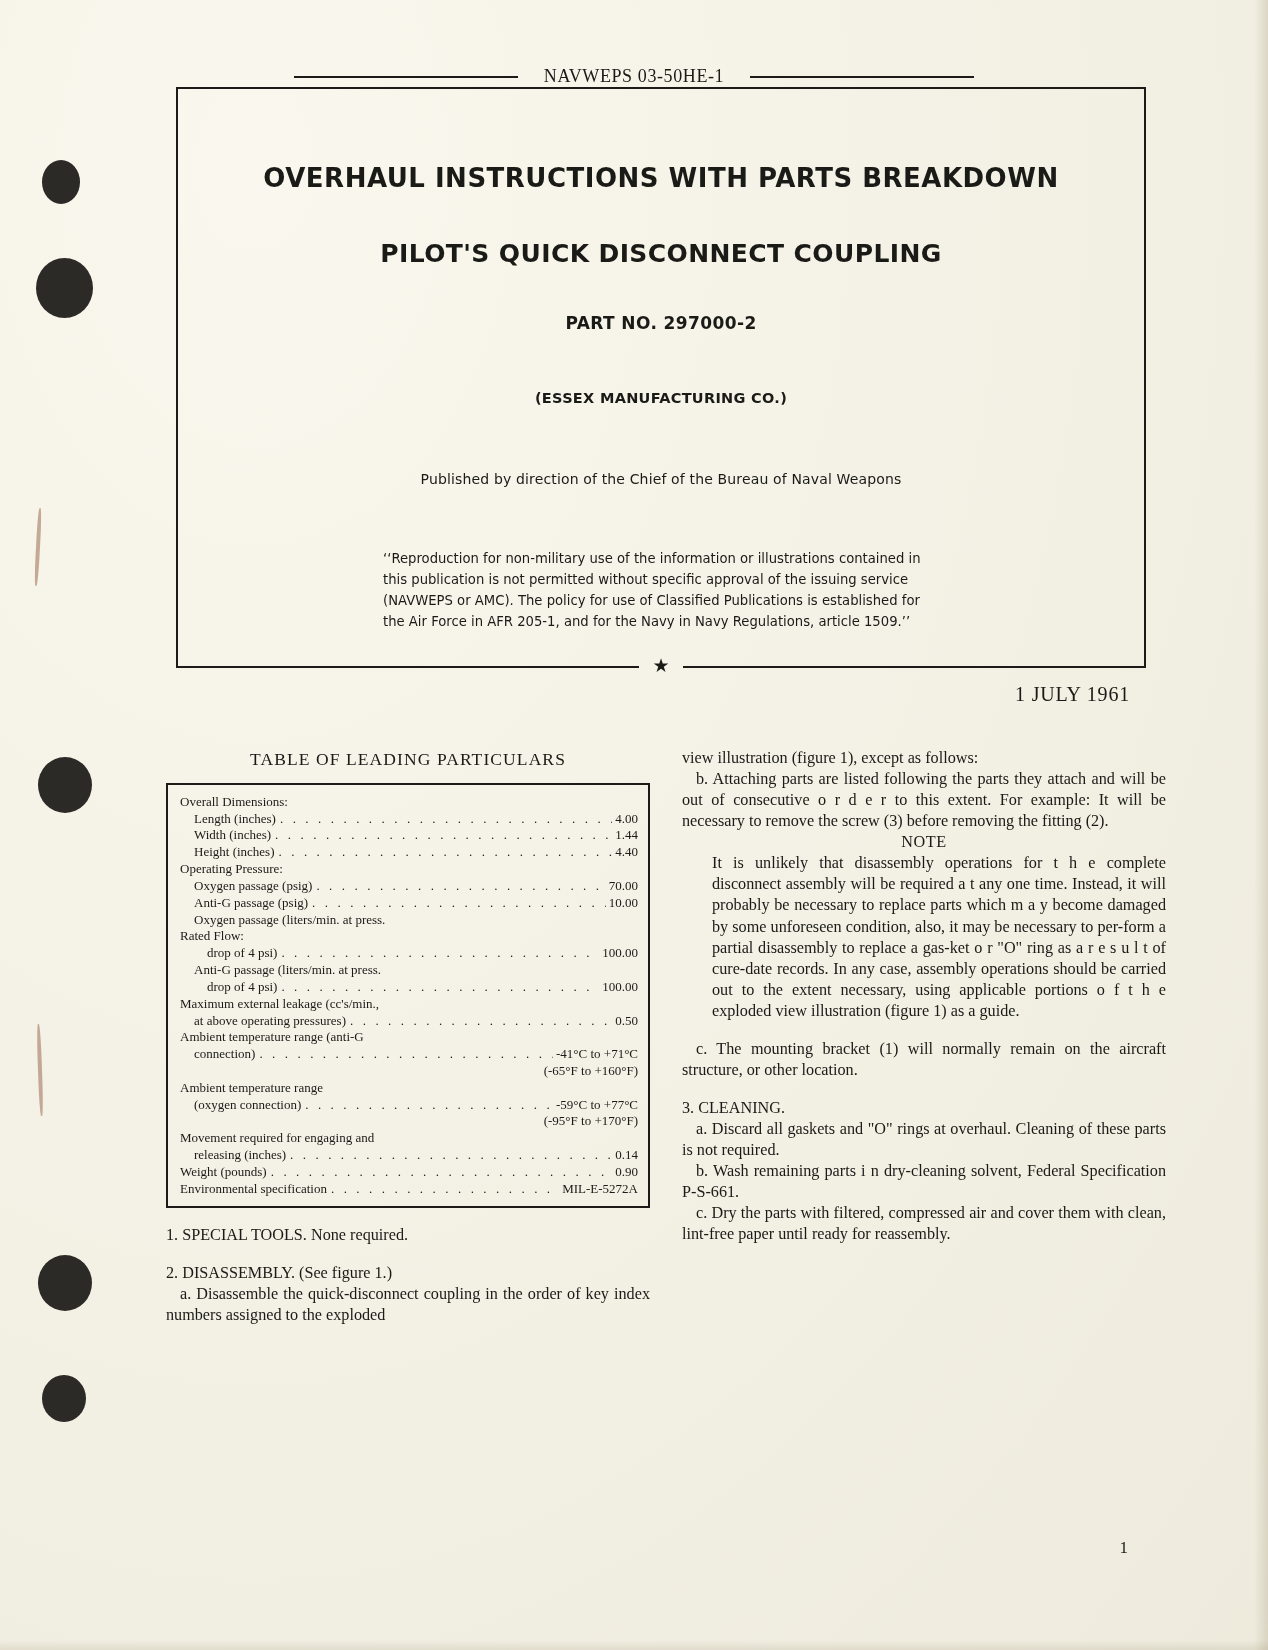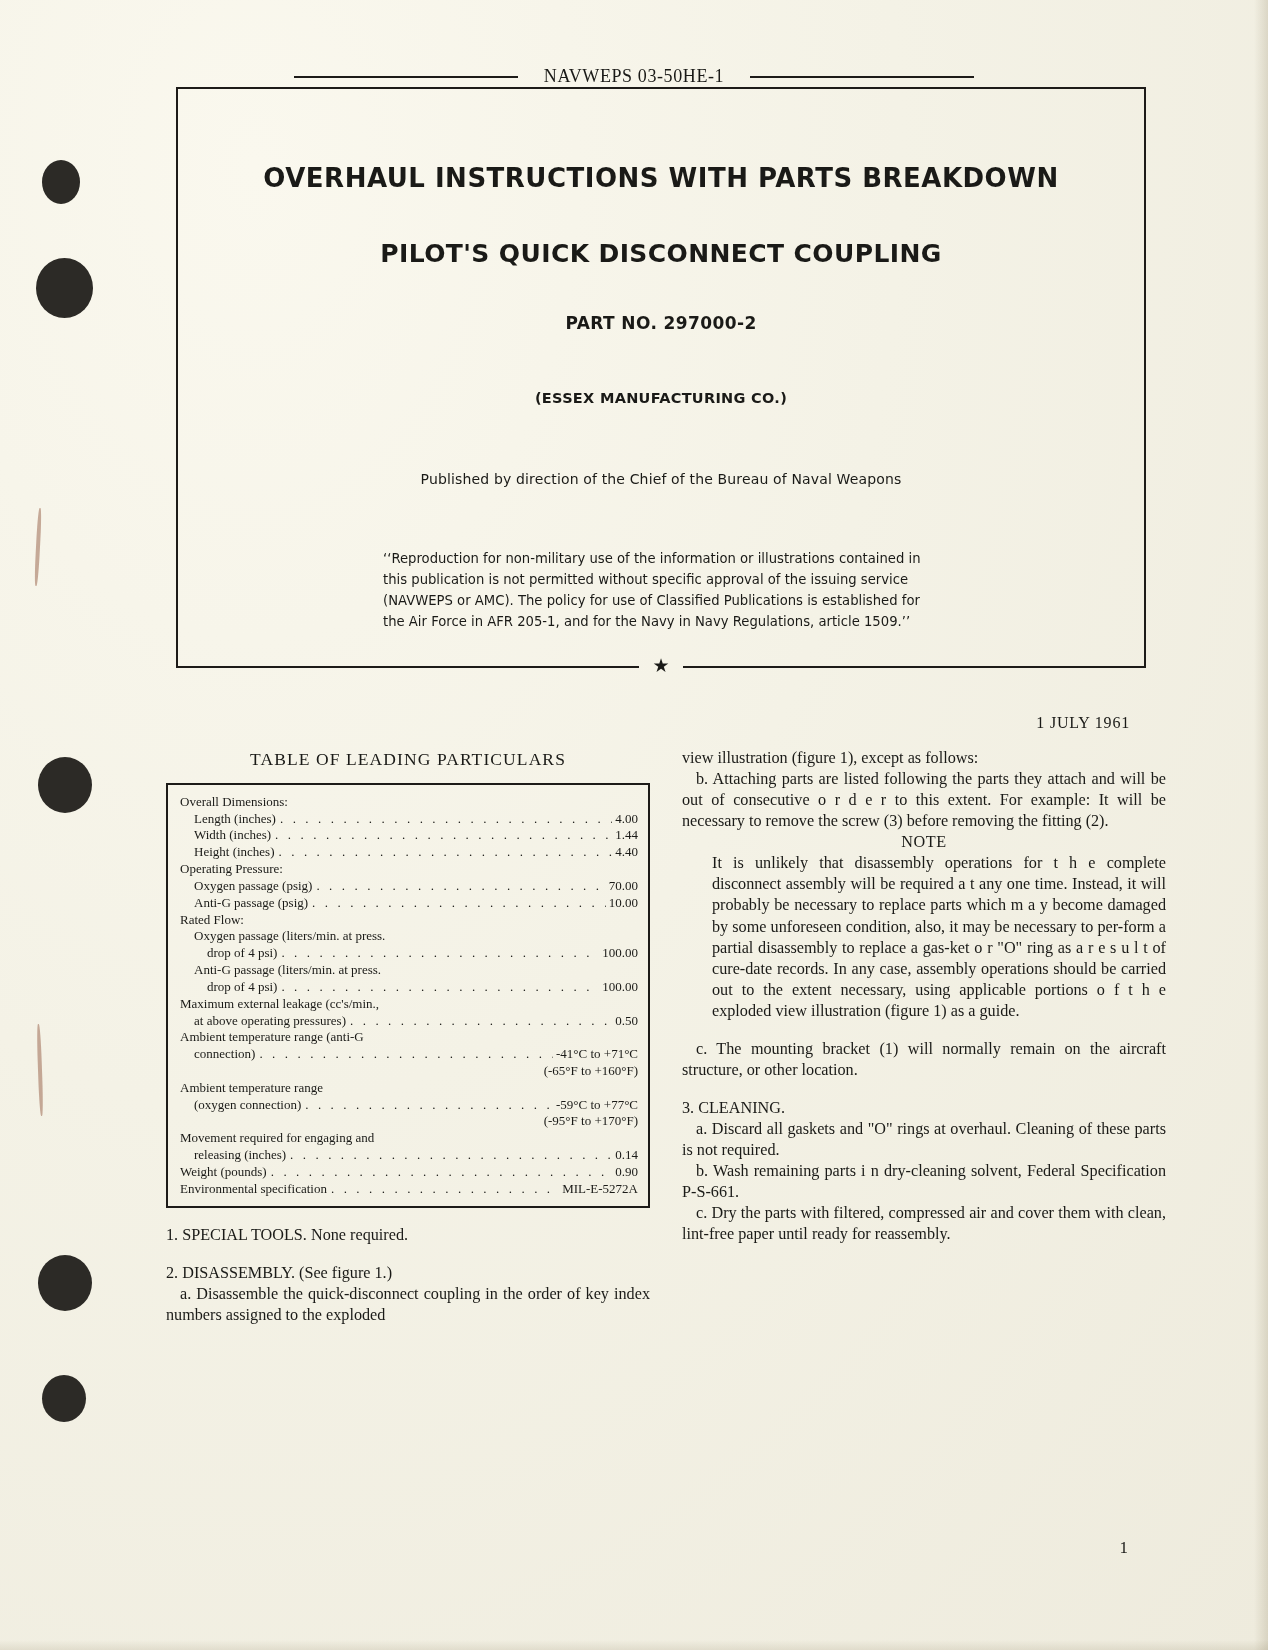--- a/index.html
+++ b/index.html
@@ -163,23 +163,23 @@
   }
   .divider .star {
     font-size: 19px;
     line-height: 1;
     padding: 0 13px;
     transform: translateY(-1px);
   }
 
   .pubdate {
     position: absolute;
-    top: 714px;
+    top: 683px;
     right: 138px;
-    font-size: 16px;
+    font-size: 20px;
     letter-spacing: .8px;
   }
 
   
   .body-cols {
     position: absolute;
     top: 748px;
     left: 166px;
     width: 1000px;
     display: flex;
@@ -323,22 +323,22 @@
             <div class="row indent1">
               <span class="lbl">Oxygen passage (psig)</span>
               <span class="dots">. . . . . . . . . . . . . . . . . . . . . . . . . . . . . . . . . . . . . . . . . . . . . . </span>
               <span class="val">70.00</span>
             </div>
             <div class="row indent1">
               <span class="lbl">Anti-G passage (psig)</span>
               <span class="dots">. . . . . . . . . . . . . . . . . . . . . . . . . . . . . . . . . . . . . . . . . . . . . . </span>
               <span class="val">10.00</span>
             </div>
+            <div class="row plain indent1">Oxygen passage (liters/min. at press.</div>
             <div class="row plain">Rated Flow:</div>
-            <div class="row plain indent1">Oxygen passage (liters/min. at press.</div>
             <div class="row indent2">
               <span class="lbl">drop of 4 psi)</span>
               <span class="dots">. . . . . . . . . . . . . . . . . . . . . . . . . . . . . . . . . . . . . . . . . . . . . . </span>
               <span class="val">100.00</span>
             </div>
             <div class="row plain indent1">Anti-G passage (liters/min. at press.</div>
             <div class="row indent2">
               <span class="lbl">drop of 4 psi)</span>
               <span class="dots">. . . . . . . . . . . . . . . . . . . . . . . . . . . . . . . . . . . . . . . . . . . . . . </span>
               <span class="val">100.00</span>

